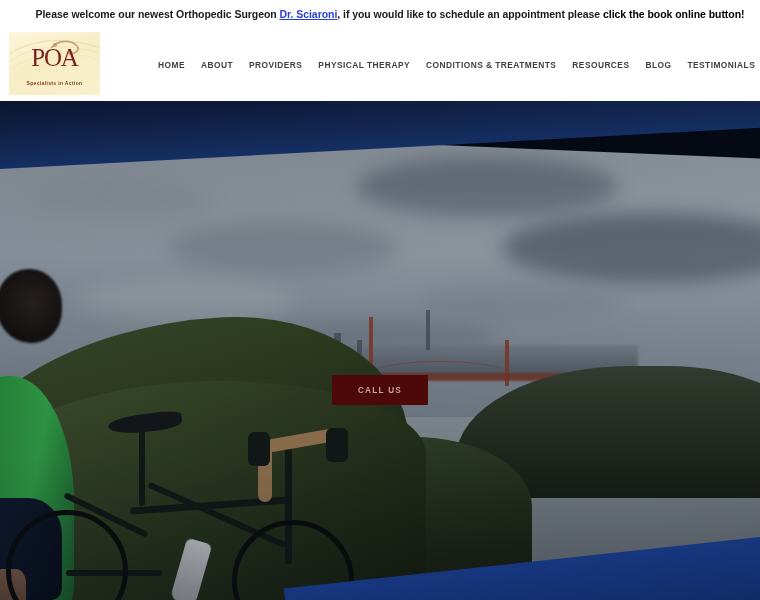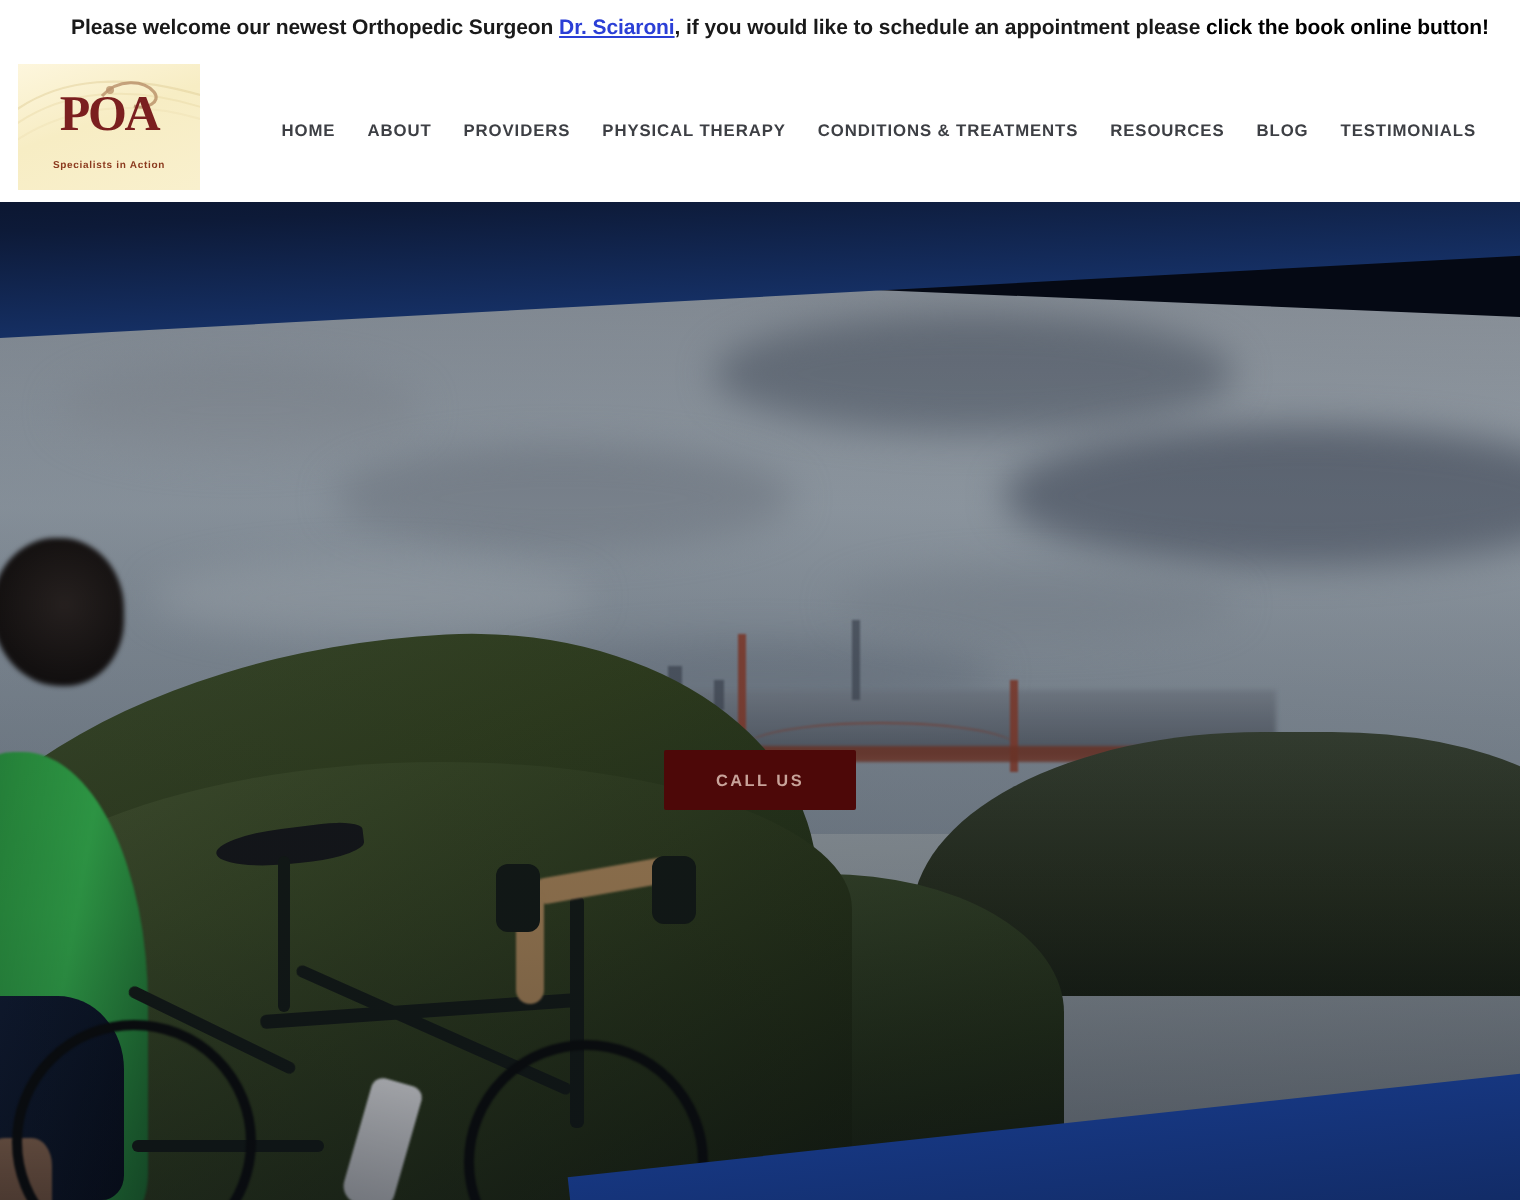--- a/index.html
+++ b/index.html
@@ -63,21 +63,21 @@
     position: absolute;
     inset: 0;
     opacity: .55;
   }
   .logo-mark {
     position: absolute;
     left: 0; right: 0;
     top: 13px;
     text-align: center;
     font-family: "Liberation Serif", serif;
-    font-weight: bold;
+    font-weight: normal;
     font-size: 25px;
     letter-spacing: -1.2px;
     color: #7b1f1f;
     line-height: 1;
   }
   .logo-tag {
     position: absolute;
     left: 0; right: 0;
     bottom: 9px;
     text-align: center;
@@ -88,21 +88,21 @@
   }
 
   .main-nav {
     position: absolute;
     left: 150px;
     right: 14px;
     top: 0;
     height: 72px;
     display: flex;
     align-items: center;
-    justify-content: flex-end;
+    justify-content: space-between;
     gap: 0;
   }
   .nav-item {
     font-size: 8.4px;
     font-weight: bold;
     letter-spacing: .45px;
     color: #3d3f44;
     white-space: nowrap;
     padding: 4px 8px;
     cursor: pointer;

